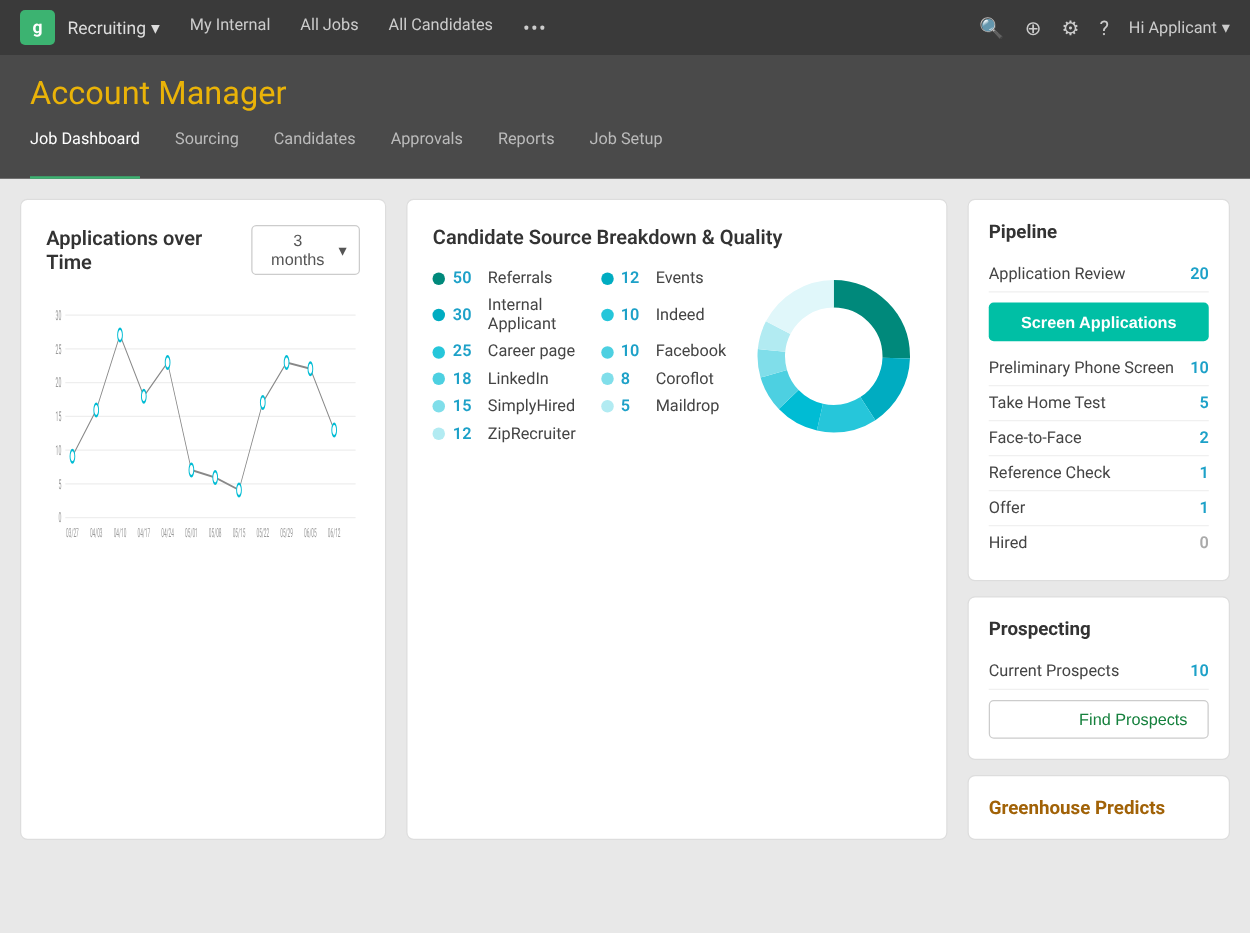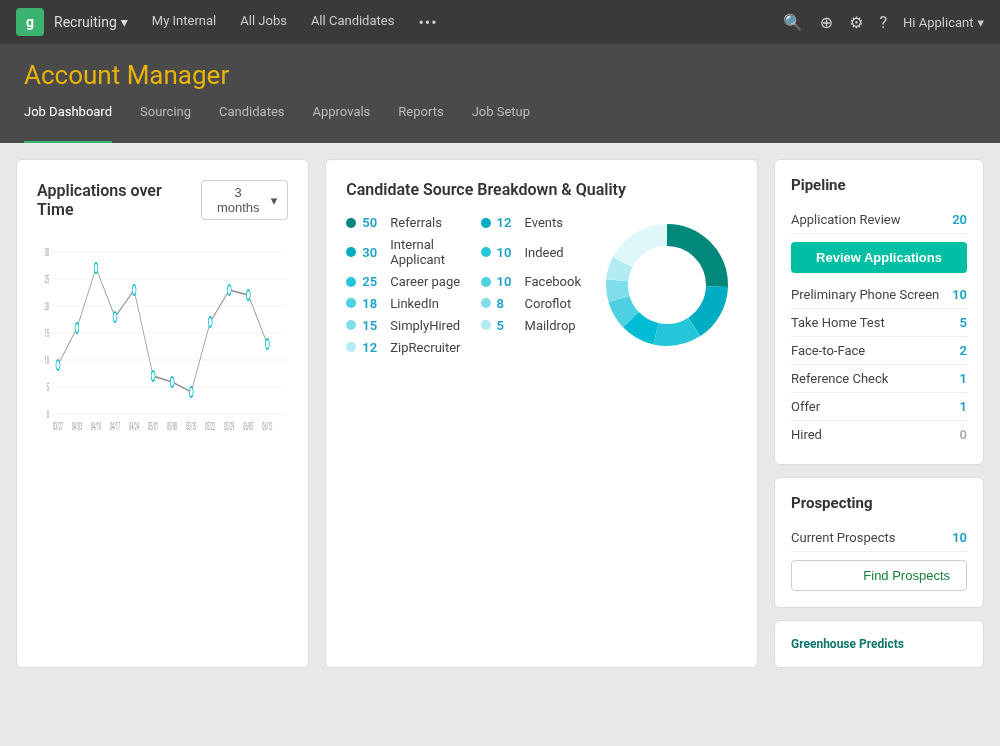--- a/index.html
+++ b/index.html
@@ -125,21 +125,21 @@
       width: 100%; margin-top: 8px; text-align: right;
     }
 
     
     .predict-card {
       background: #fff;
       border-radius: 6px;
       border: 1px solid #ddd;
       padding: 16px;
     }
-    .predict-title { font-size: 12px; font-weight: 700; color: #0f766e; }
+    .predict-title { font-size: 15px; font-weight: 700; color: #a16207; }
   </style>
 </head>
 <body>
 
 <div class="top-nav">
   <div class="top-nav-left">
     <div class="logo-box">g</div>
     <div class="nav-brand">
       <span>Recruiting</span>
       <span>▾</span>
@@ -319,21 +319,21 @@
 
   <div class="right-col">
 
     <div class="pipeline-card">
       <div class="pipeline-title">Pipeline</div>
 
       <div class="pipeline-row">
         <span>Application Review</span>
         <span class="pipeline-count">20</span>
       </div>
-      <button class="review-btn">Review Applications</button>
+      <button class="review-btn">Screen Applications</button>
 
       <div class="pipeline-row">
         <span>Preliminary Phone Screen</span>
         <span class="pipeline-count">10</span>
       </div>
       <div class="pipeline-row">
         <span>Take Home Test</span>
         <span class="pipeline-count">5</span>
       </div>
       <div class="pipeline-row">

